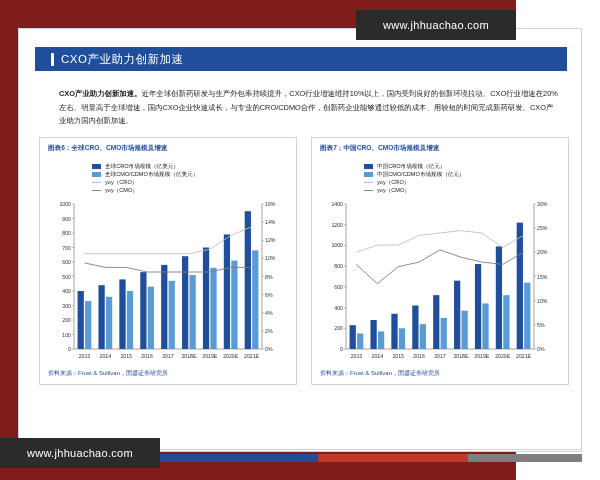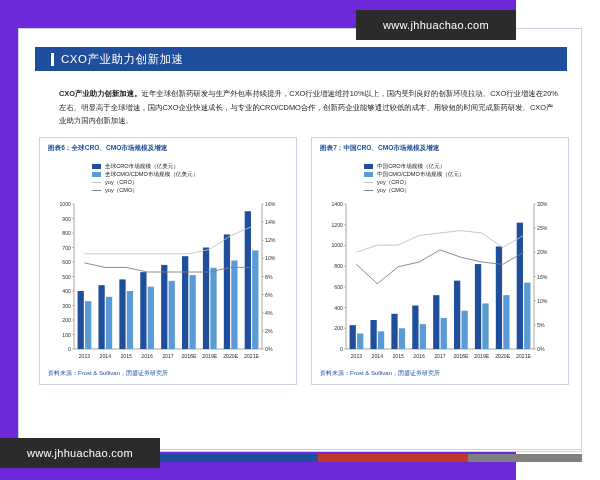--- a/index.html
+++ b/index.html
@@ -12,21 +12,21 @@
     background: #ffffff;
     font-family: "Liberation Sans", sans-serif;
     position: relative;
     overflow: hidden;
   }
   .slide {
     position: absolute;
     left: 0; top: 0;
     width: 516px;
     height: 480px;
-    background: #6d28d9;
+    background: #7f1d1d;
   }
   
   .wm-top {
     position: absolute;
     right: 0;
     top: 10px;
     width: 160px;
     height: 30px;
     background: #2b2b2b;
     color: #ffffff;

